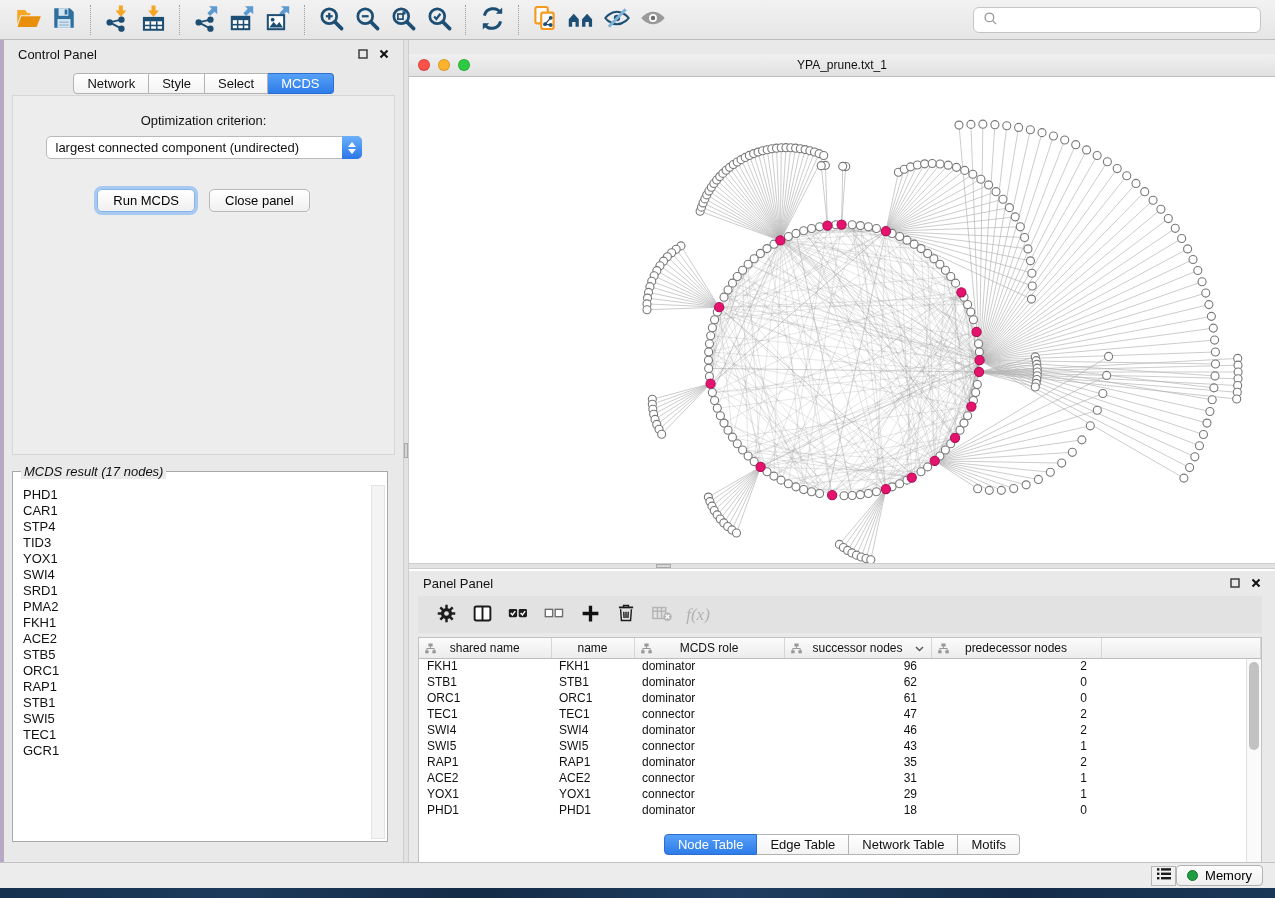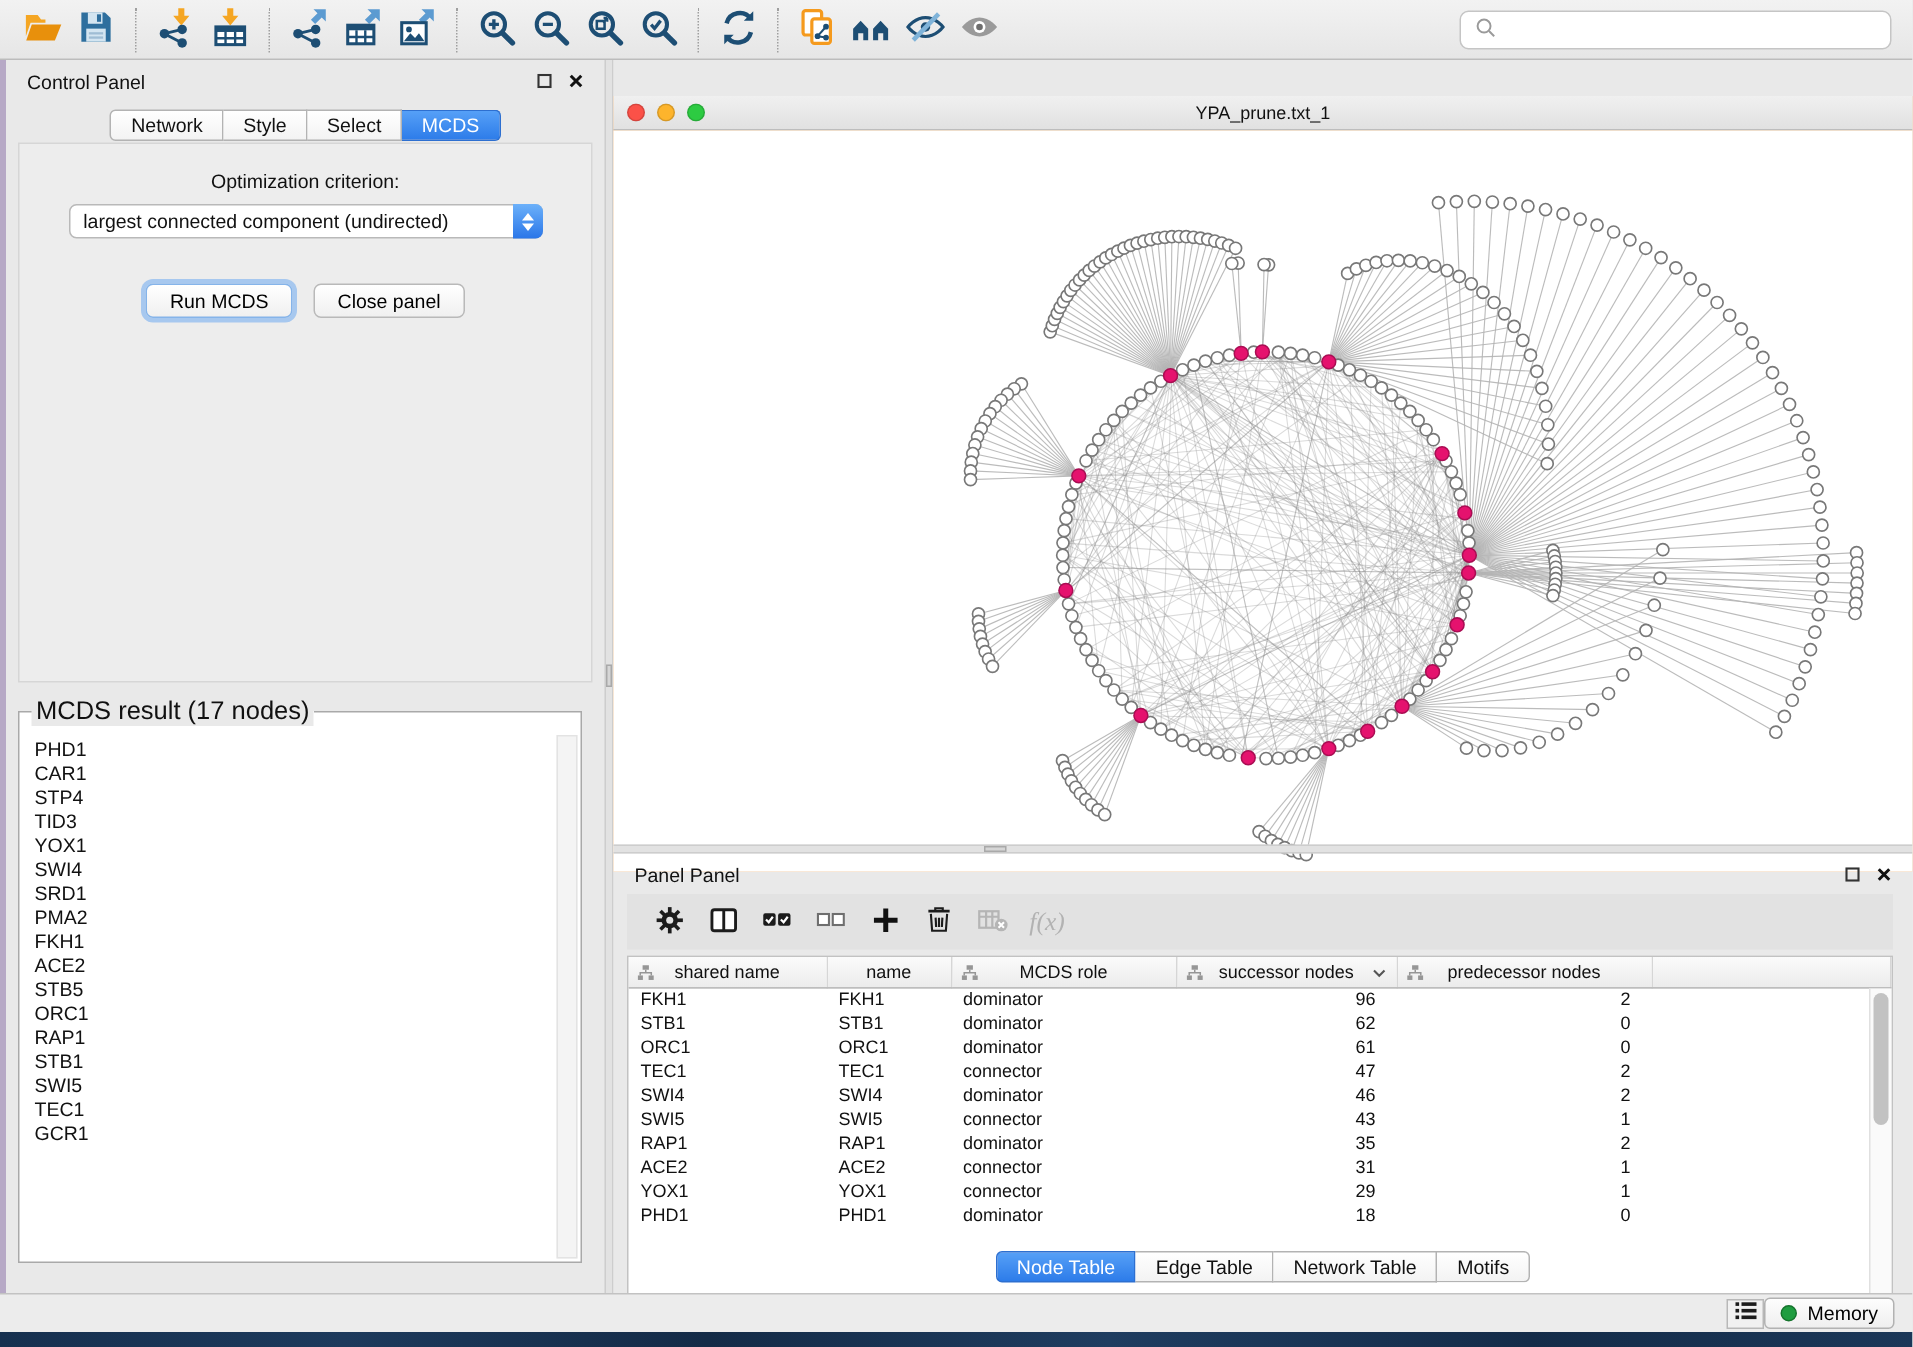--- a/index.html
+++ b/index.html
@@ -32,34 +32,34 @@
 .select-row { display:flex; justify-content:center; margin-top:8px; }
 .select { width:316px; height:23px; background:#fff; border:1px solid #b9b9b9; border-radius:5px; position:relative; display:flex; align-items:center; padding:0 26px 0 9px; font-size:13px; white-space:nowrap; }
 .stepper { position:absolute; right:-1px; top:-1px; bottom:-1px; width:20px; border-radius:0 5px 5px 0; background:linear-gradient(#6cb1fa,#2a76e8); display:flex; flex-direction:column; align-items:center; justify-content:center; gap:2px; }
 .stepper i { width:0; height:0; border-left:4px solid transparent; border-right:4px solid transparent; }
 .stepper .up { border-bottom:5px solid #fff; }
 .stepper .dn { border-top:5px solid #fff; }
 .btn-row { display:flex; justify-content:center; gap:14px; margin-top:30px; }
 .btn { height:23px; padding:0 15px; background:linear-gradient(#ffffff,#f0f0f0); border:1px solid #b9b9b9; border-radius:5px; font-size:13px; }
 .btn.focus { border-color:#85b4ea; box-shadow:0 0 0 3px rgba(110,170,240,.55); }
 .cp-fieldset { position:absolute; top:424px; left:8px; width:376px; height:378px; background:#fff; border:1px solid #a9a9a9; }
-.cp-fieldset legend { font-size:17px; margin-left:8px; padding:0 3px; background:#e9e9e9; }
+.cp-fieldset legend { font-size:13px; margin-left:8px; padding:0 3px; background:#e9e9e9;font-style:italic; }
 .mcds-list { position:absolute; top:6px; left:2px; right:17px; bottom:2px; overflow:hidden; padding:2px 0 0 8px; }
 .mcds-item { font-size:13px; line-height:16px; }
 .mcds-track { position:absolute; top:6px; right:2px; width:14px; bottom:2px; background:#f4f4f4; border:1px solid #e3e3e3; }
 
 
 .vsplit { position:absolute; left:403px; top:40px; width:6px; height:822px; background:#e2e2e2; border-left:1px solid #cdcdcd; border-right:1px solid #cdcdcd; }
 .vsplit .grip { position:absolute; top:403px; left:0; width:4px; height:15px; background:#d6d6d6; border:1px solid #a9a9a9; }
 .hsplit { position:absolute; top:523px; left:0; right:0; height:6px; background:#e2e2e2; border-top:1px solid #cdcdcd; border-bottom:1px solid #cdcdcd; }
 .hsplit .grip { position:absolute; left:247px; top:0; width:15px; height:4px; background:#d6d6d6; border:1px solid #a9a9a9; }
 
 
 .rcol { position:absolute; left:409px; top:40px; right:0; height:822px; background:#e9e9e9; }
-.netwin { position:absolute; top:24px; left:0; right:0; height:517px; background:#fdba74; }
+.netwin { position:absolute; top:14px; left:0; right:0; height:517px; background:#0ea5e9; }
 .net-titlebar { height:23px; background:linear-gradient(#f0f0f0,#e1e1e1); border-bottom:1px solid #bdbdbd; position:relative; display:flex; align-items:center; justify-content:center; font-size:12px; }
 .lights { position:absolute; left:9px; top:0; bottom:0; display:flex; align-items:center; gap:8px; }
 .light { width:12px; height:12px; border-radius:50%; border:1px solid rgba(0,0,0,.15); }
 .light.r { background:#fb5148; } .light.y { background:#fdb42c; } .light.g { background:#2dcb42; }
 .net-canvas { position:absolute; top:23px; left:0; right:0; bottom:0; background:#fff; overflow:hidden; }
 .net-canvas svg { width:100%; height:100%; display:block; }
 
 
 .tpanel { position:absolute; top:529px; left:0; right:0; bottom:0; }
 .tp-toolbar { position:absolute; top:27px; left:9px; right:13px; height:37px; background:#e2e2e2; display:flex; align-items:center; padding:0 10px; }

